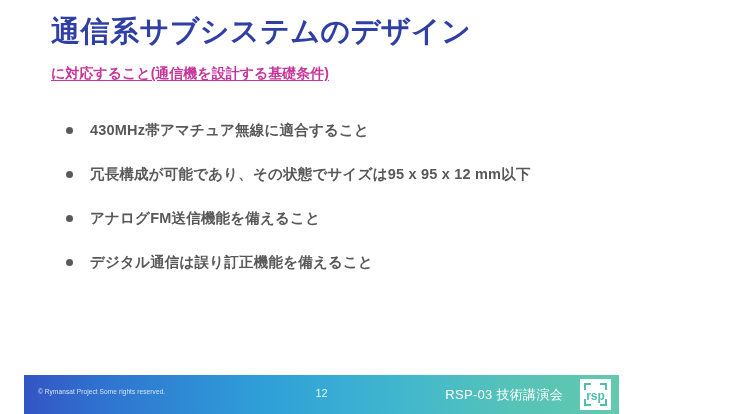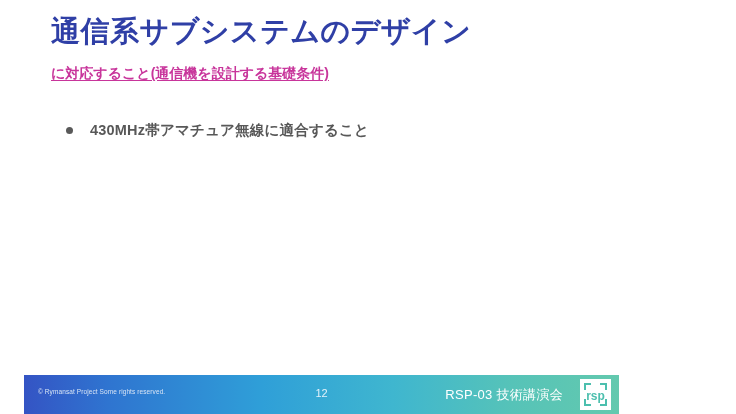--- a/index.html
+++ b/index.html
@@ -143,20 +143,32 @@
 
   <div class="slide-title">通信系サブシステムのデザイン</div>
 
   <div class="slide-subtitle">に対応すること(通信機を設計する基礎条件)</div>
 
   <ul class="bullet-list">
     <li class="bullet-item">
       <span class="bullet-marker"></span>
       <span class="bullet-text">430MHz帯アマチュア無線に適合すること</span>
     </li>
+    <li class="bullet-item">
+      <span class="bullet-marker"></span>
+      <span class="bullet-text">冗長構成が可能であり、その状態でサイズは95 x 95 x 12 mm以下</span>
+    </li>
+    <li class="bullet-item">
+      <span class="bullet-marker"></span>
+      <span class="bullet-text">アナログFM送信機能を備えること</span>
+    </li>
+    <li class="bullet-item">
+      <span class="bullet-marker"></span>
+      <span class="bullet-text">デジタル通信は誤り訂正機能を備えること</span>
+    </li>
   </ul>
 
   <div class="footer">
 
     <div class="footer-copyright">© Rymansat Project Some rights reserved.</div>
 
     <div class="footer-pagenum">12</div>
 
     <div class="footer-event">RSP-03 技術講演会</div>
 

